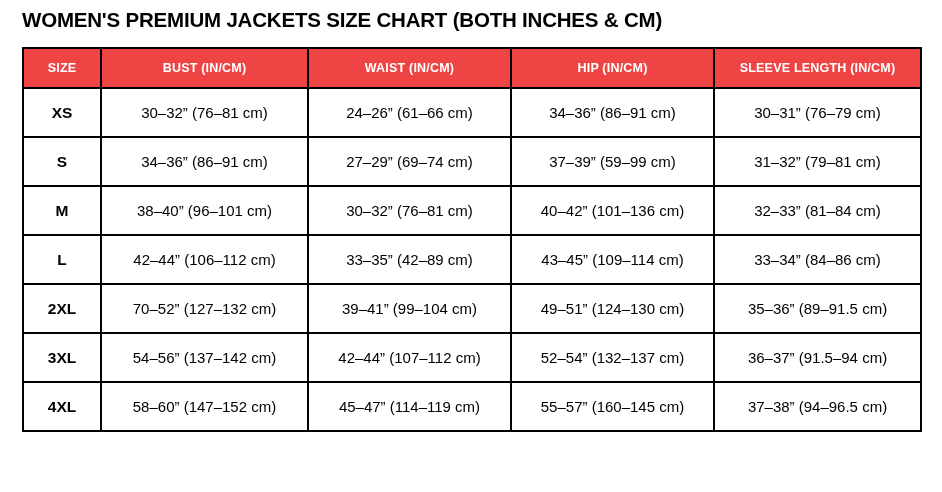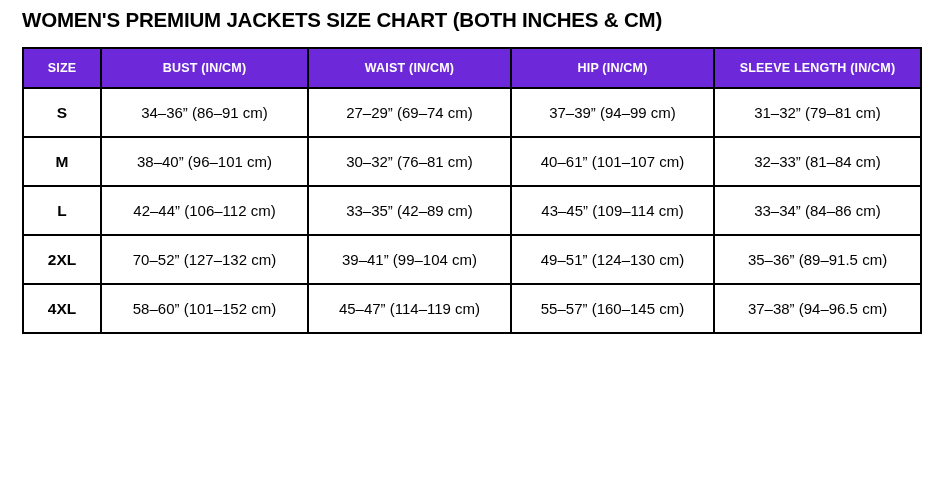--- a/index.html
+++ b/index.html
@@ -43,21 +43,21 @@
     table-layout: fixed;
   }
   table.size-table th,
   table.size-table td {
     border: 2px solid #000000;
     text-align: center;
     vertical-align: middle;
     padding: 0;
   }
   thead th {
-    background: #6d28d9;
+    background: #ef4444;
     color: #ffffff;
     font-size: 12.5px;
     font-weight: bold;
     letter-spacing: 0.2px;
     height: 38px;
   }
   tbody td {
     height: 47px;
     font-size: 15px;
     color: #000000;
@@ -93,50 +93,64 @@
         <tr>
           <th>SIZE</th>
           <th>BUST (IN/CM)</th>
           <th>WAIST (IN/CM)</th>
           <th>HIP (IN/CM)</th>
           <th>SLEEVE LENGTH (IN/CM)</th>
         </tr>
       </thead>
       <tbody>
         <tr>
+          <td class="size-cell">XS</td>
+          <td>30–32” (76–81 cm)</td>
+          <td>24–26” (61–66 cm)</td>
+          <td>34–36” (86–91 cm)</td>
+          <td>30–31” (76–79 cm)</td>
+        </tr>
+        <tr>
           <td class="size-cell">S</td>
           <td>34–36” (86–91 cm)</td>
           <td>27–29” (69–74 cm)</td>
-          <td>37–39” (94–99 cm)</td>
+          <td>37–39” (59–99 cm)</td>
           <td>31–32” (79–81 cm)</td>
         </tr>
         <tr>
           <td class="size-cell">M</td>
           <td>38–40” (96–101 cm)</td>
           <td>30–32” (76–81 cm)</td>
-          <td>40–61” (101–107 cm)</td>
+          <td>40–42” (101–136 cm)</td>
           <td>32–33” (81–84 cm)</td>
         </tr>
         <tr>
           <td class="size-cell">L</td>
           <td>42–44” (106–112 cm)</td>
           <td>33–35” (42–89 cm)</td>
           <td>43–45” (109–114 cm)</td>
           <td>33–34” (84–86 cm)</td>
         </tr>
         <tr>
           <td class="size-cell">2XL</td>
           <td>70–52” (127–132 cm)</td>
           <td>39–41” (99–104 cm)</td>
           <td>49–51” (124–130 cm)</td>
           <td>35–36” (89–91.5 cm)</td>
         </tr>
         <tr>
+          <td class="size-cell">3XL</td>
+          <td>54–56” (137–142 cm)</td>
+          <td>42–44” (107–112 cm)</td>
+          <td>52–54” (132–137 cm)</td>
+          <td>36–37” (91.5–94 cm)</td>
+        </tr>
+        <tr>
           <td class="size-cell">4XL</td>
-          <td>58–60” (101–152 cm)</td>
+          <td>58–60” (147–152 cm)</td>
           <td>45–47” (114–119 cm)</td>
           <td>55–57” (160–145 cm)</td>
           <td>37–38” (94–96.5 cm)</td>
         </tr>
       </tbody>
     </table>
   </div>
 
 </div>
 

